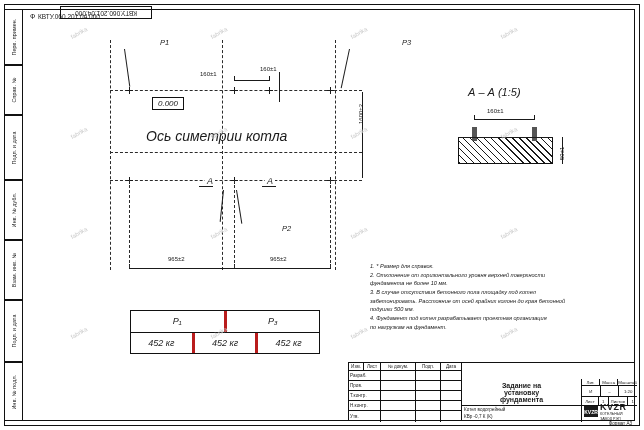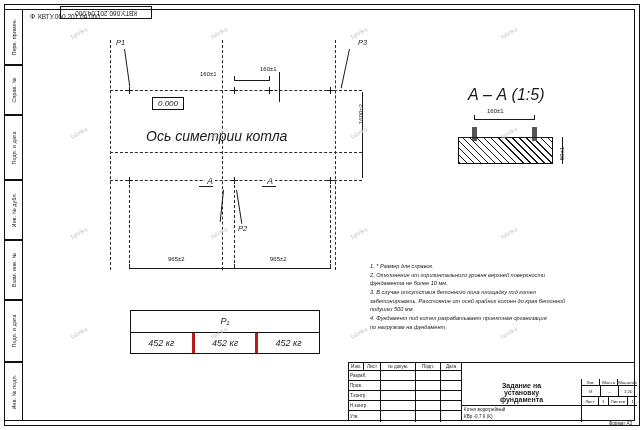--- a/index.html
+++ b/index.html
@@ -62,21 +62,21 @@
   .st-c{flex:1;border-right:1px solid #111;box-sizing:border-box;display:flex;align-items:center;justify-content:center;}
   .st-c:last-child{border-right:none;}
   #logo{position:absolute;left:120px;top:38px;width:55px;height:21px;box-sizing:border-box;display:flex;align-items:center;gap:2px;padding-left:2px;}
   #logo .mark{width:14px;height:11px;background:#1a1a1a;color:#fff;font-size:5px;display:flex;align-items:center;justify-content:center;font-weight:bold;}
   #logo .ttl{font-size:9px;font-weight:bold;letter-spacing:.5px;}
   #logo .sub{font-size:3.6px;line-height:1.15;}
   #fmt{position:absolute;left:348px;top:421px;width:287px;text-align:right;font-size:4.6px;padding-right:3px;box-sizing:border-box;}
 
   .wm{position:absolute;font-size:6px;color:#c9c9c9;transform:rotate(-30deg);white-space:nowrap;pointer-events:none;}
 
-  .arrowlabel{position:absolute;font-size:7.5px;font-style:italic;}
+  .arrowlabel{position:absolute;font-size:7.5px;font-style:italic;margin-left:44px;}
 </style>
 </head>
 <body>
 
 <div id="sheet">
 
   <div class="border-outer"></div>
   <div class="border-inner"></div>
 
   <div class="lcell" style="top:9px;height:56px;">
@@ -167,38 +167,39 @@
   <div class="tick" style="left:129px;top:264px;"></div>
   <div class="tick" style="left:234px;top:264px;"></div>
   <div class="tick" style="left:330px;top:264px;"></div>
   <div class="lbl sm" style="left:168px;top:256px;">965±2</div>
   <div class="lbl sm" style="left:270px;top:256px;">965±2</div>
 
   <div class="dashv" style="left:129px;top:180px;height:88px;"></div>
   <div class="dashv" style="left:234px;top:180px;height:88px;"></div>
   <div class="dashv" style="left:330px;top:180px;height:88px;"></div>
 
-  <div class="lbl it" style="left:468px;top:86px;font-size:16px;">А – А (1:5)</div>
+  <div class="lbl it" style="left:468px;top:86px;font-size:11px;">А – А (1:5)</div>
 
   <div class="secv hatch" style="left:458px;top:137px;width:95px;height:27px;"></div>
   <div class="solid" style="left:472px;top:127px;width:5px;height:14px;background:#555;"></div>
   <div class="solid" style="left:532px;top:127px;width:5px;height:14px;background:#555;"></div>
   <div class="solid" style="left:458px;top:137px;width:95px;height:1px;"></div>
 
   <div class="solid" style="left:474px;top:119px;width:61px;height:1px;"></div>
   <div class="tick" style="left:474px;top:115px;"></div>
   <div class="tick" style="left:534px;top:115px;"></div>
   <div class="lbl sm" style="left:487px;top:108px;">160±1</div>
 
   <div class="solid" style="left:562px;top:137px;width:1px;height:27px;"></div>
   <div class="lbl sm" style="left:559px;top:160px;transform:rotate(-90deg);transform-origin:left top;">50±1</div>
 
   <div id="load-table">
     <div class="row">
       <div class="cell">P₁</div>
+      <div class="cell">P₃</div>
     </div>
     <div class="row">
       <div class="cell">452 кг</div>
       <div class="cell">452 кг</div>
       <div class="cell">452 кг</div>
     </div>
   </div>
 
   <div id="notes">
     <div>1. * Размер для справок.</div>
@@ -278,20 +279,28 @@
           <div class="st-c">1:20</div>
         </div>
         <div class="st-r" style="top:18px;height:9px;border-bottom:1px solid #111;">
           <div class="st-c" style="flex:1.1;">Лист</div>
           <div class="st-c" style="flex:.6;">1</div>
           <div class="st-c" style="flex:1.3;">Листов</div>
           <div class="st-c" style="flex:.6;">1</div>
         </div>
       </div>
 
+      <div id="logo">
+        <div class="mark">KVZR</div>
+        <div>
+          <div class="ttl">KVZR</div>
+          <div class="sub">КОТЕЛЬНЫЙ</div>
+          <div class="sub">ЗАВОД РЭП</div>
+        </div>
+      </div>
     </div>
   </div>
 
   <div id="fmt">Формат А3</div>
 
   <div class="wm" style="left:70px;top:30px;">fabrika</div>
   <div class="wm" style="left:210px;top:30px;">fabrika</div>
   <div class="wm" style="left:350px;top:30px;">fabrika</div>
   <div class="wm" style="left:500px;top:30px;">fabrika</div>
   <div class="wm" style="left:70px;top:130px;">fabrika</div>

